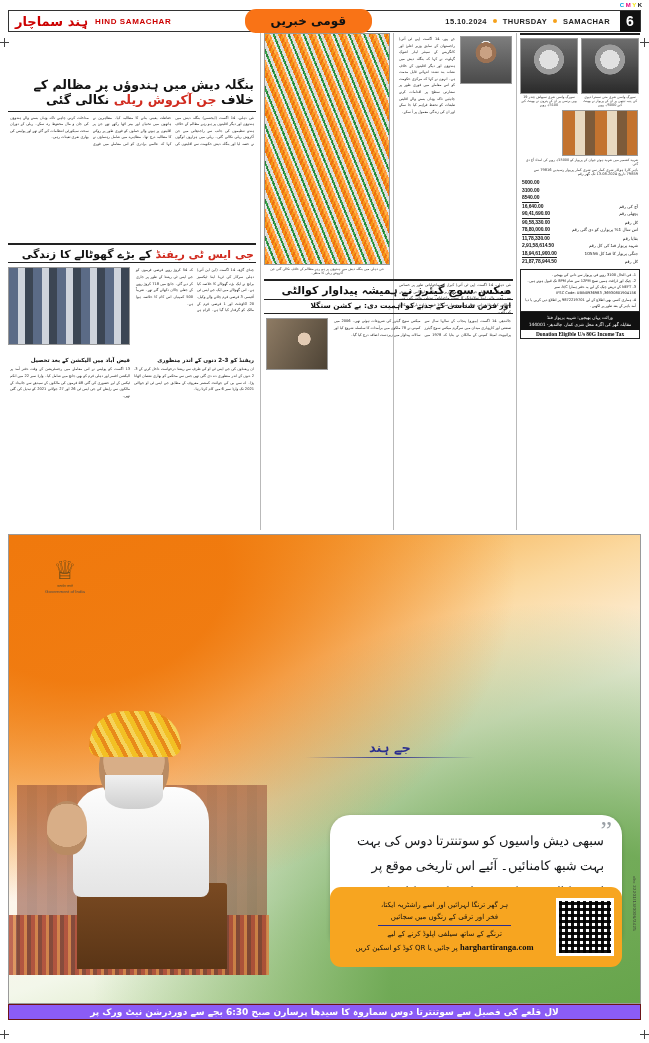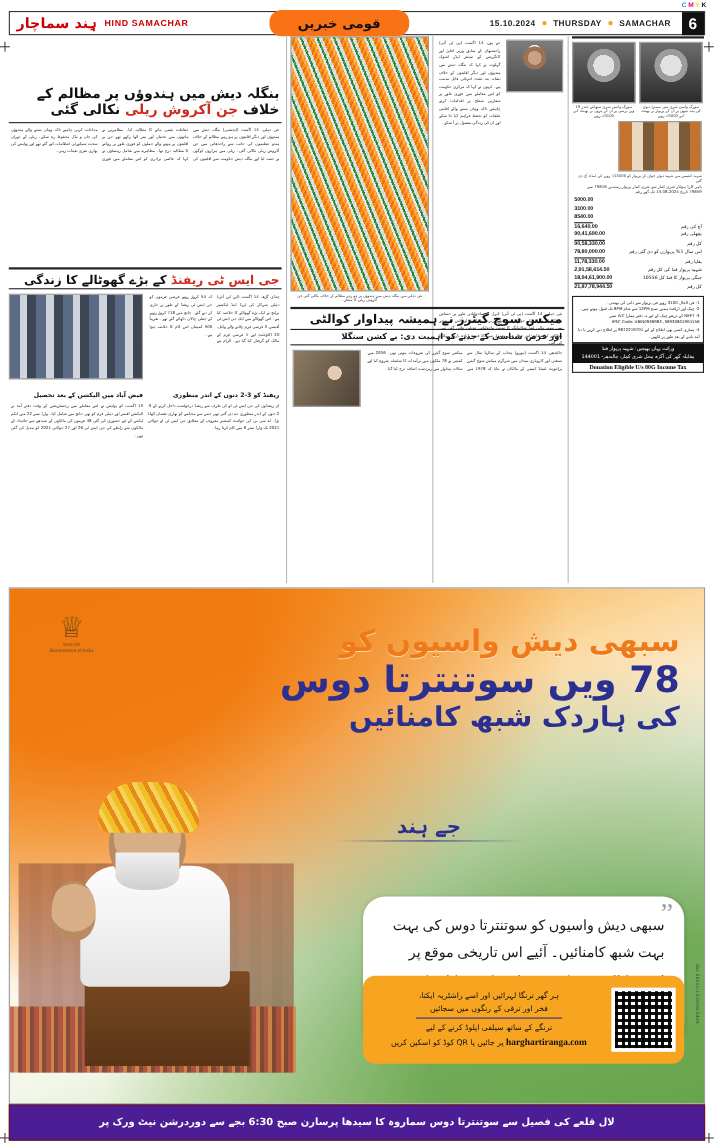--- a/index.html
+++ b/index.html
@@ -135,21 +135,21 @@
   .emblem-en { font-size:4.4px; color:#4a4a4a; margin-top:1px; }
 
   .ad-head { position:absolute; right:22px; top:34px; width:480px;
              direction:rtl; text-align:right; font-family:"DejaVu Sans", sans-serif; }
   .ad-l1 { font-size:27px; font-weight:bold; color:#ef7a1a; line-height:1.12;
            text-shadow:0 1px 0 rgba(255,255,255,.6); }
   .ad-l2 { font-size:33px; font-weight:bold; color:#2b2f8f; line-height:1.14; }
   .ad-l3 { font-size:25px; font-weight:bold; color:#2b2f8f; line-height:1.2; }
   .jaihind { position:absolute; right:150px; top:205px; width:200px; text-align:center;
              direction:rtl; font-family:"DejaVu Sans", sans-serif; color:#2b2f8f;
-             font-size:18px; font-weight:bold; }
+             font-size:13px; font-weight:bold; }
   .jaihind-rule { margin:2px auto 0; width:170px; height:1px;
                   background:linear-gradient(90deg, rgba(43,47,143,0) 0%, #2b2f8f 50%, rgba(43,47,143,0) 100%); }
 
   .modi {
     position:absolute; left:28px; bottom:28px; width:215px; height:300px;
   }
   .modi-fort {
     position:absolute; left:-20px; bottom:0; width:250px; height:190px;
     background:
       repeating-linear-gradient(90deg, rgba(150,70,50,.45) 0 10px, rgba(120,55,40,.45) 10px 20px),
@@ -219,22 +219,22 @@
       repeating-linear-gradient(90deg,#111 0 3px, #fff 3px 6px),
       repeating-linear-gradient(0deg,#111 0 3px, #fff 3px 6px);
     background-blend-mode: multiply;
     border:3px solid #fff;
   }
 
   .cbc { position:absolute; right:3px; bottom:72px; font-size:4.2px; color:#3a3a3a;
          writing-mode: vertical-rl; letter-spacing:.4px; }
 
   .ad-strip {
-    position:absolute; left:8px; top:1004px; width:633px; height:33px;
-    background:#4c1d95; border:1px solid #6d1418;
+    position:absolute; left:8px; top:1004px; width:633px; height:16px;
+    background:#8b5cf6; border:1px solid #6d1418;
     display:flex; align-items:center; justify-content:center;
   }
   .ad-strip-text { direction:rtl; text-align:center; color:#fff;
                    font-family:"DejaVu Sans", sans-serif; font-size:9px; font-weight:bold; }
 </style>
 </head>
 <body>
 
 <div class="page">
 
@@ -407,25 +407,20 @@
 
   <div class="ad">
     <div class="ad-sky"></div>
 
     <div class="emblem">
       <div class="emblem-glyph">♕</div>
       <div class="emblem-sub">सत्यमेव जयते</div>
       <div class="emblem-en">Government of India</div>
     </div>
 
-    <div class="ad-head">
-      <div class="ad-l1">سبھی دیش واسیوں کو</div>
-      <div class="ad-l2">78 ویں سوتنترتا دوس</div>
-      <div class="ad-l3">کی ہاردک شبھ کامنائیں</div>
-    </div>
 
     <div class="jaihind">
       <div>جے ہند</div>
       <div class="jaihind-rule"></div>
     </div>
 
     <div class="modi">
       <div class="modi-fort"></div>
       <div class="modi-crowd"></div>
       <div class="modi-podium"></div>

